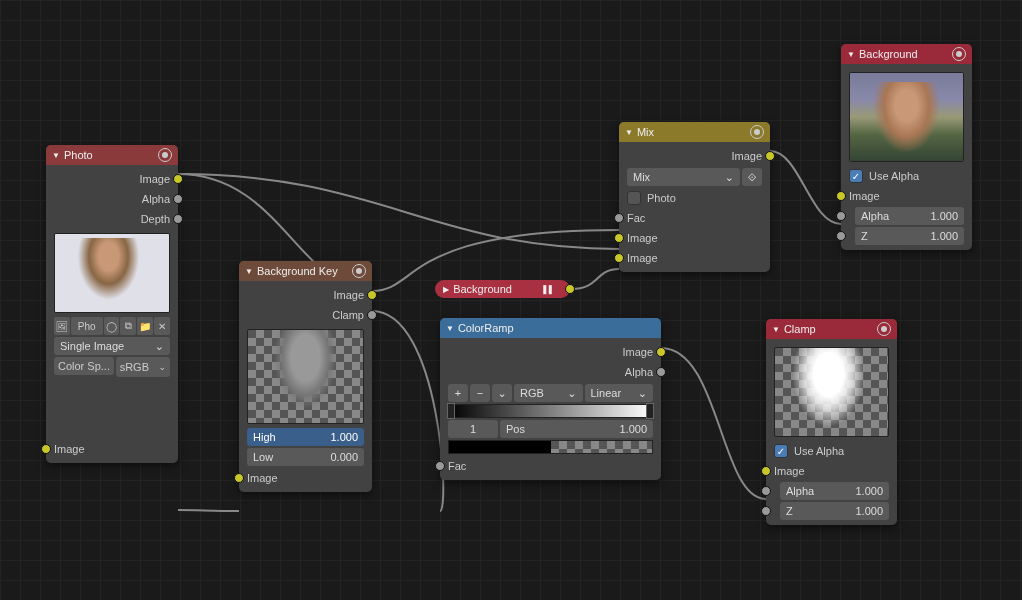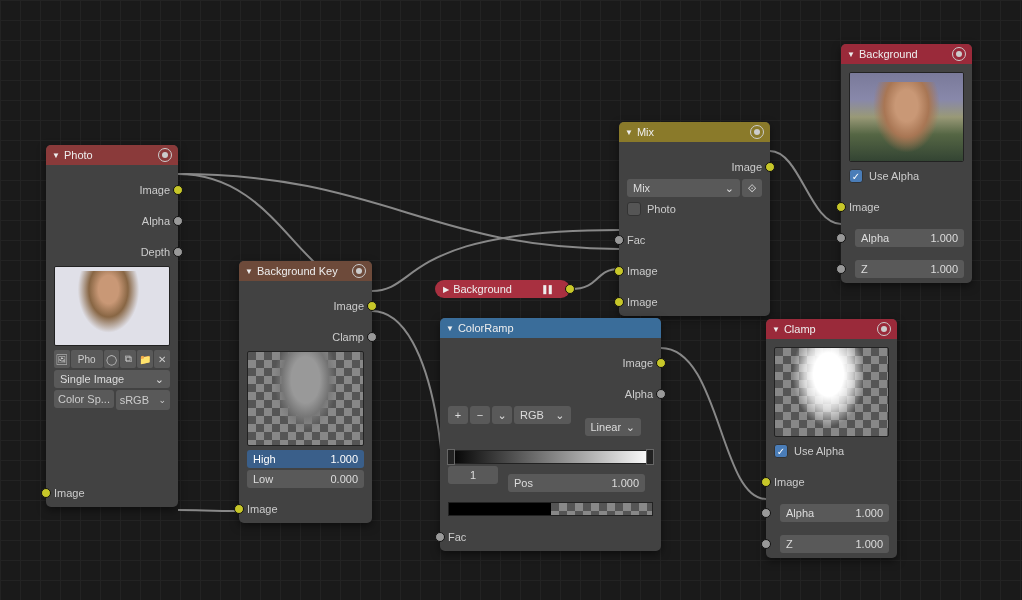--- a/index.html
+++ b/index.html
@@ -56,21 +56,20 @@
   
   .node-body { padding: 4px 0; position: relative; }
   
   .row {
     display: flex;
     align-items: center;
     height: 20px;
     padding: 0 8px;
     position: relative;
     font-size: 11px;
-    margin-top: 11px;
   }
   .row.out { justify-content: flex-end; text-align: right; }
   .row.in { justify-content: flex-start; }
   
   .socket {
     position: absolute;
     width: 10px;
     height: 10px;
     border-radius: 50%;
     border: 1px solid #111;
@@ -344,34 +343,34 @@
         <span class="socket out sock-gray"></span>
       </div>
     <div style="display:flex; gap:2px; margin:2px 8px">
       <div class="field" style="width:20px;margin:0;justify-content:center;padding:0">+</div>
       <div class="field" style="width:20px;margin:0;justify-content:center;padding:0">−</div>
       <div class="field" style="width:20px;margin:0;justify-content:center;padding:0">⌄</div>
       <div class="field split" style="flex:1;margin:0">
           <span>RGB</span>
           <span>⌄</span>
         </div>
-      <div class="field split" style="flex:1;margin:12px">
+      <div class="field split" style="flex:1;margin:0">
           <span>Linear</span>
           <span>⌄</span>
         </div>
     </div>
     <div class="ramp-bar">
       <div class="handle" style="left:-2px"></div>
       <div class="handle" style="right:-2px"></div>
     </div>
     <div style="display:flex; gap:2px; margin:2px 8px">
       <div class="field" style="width:50px;margin:0;justify-content:center">
           <span>1</span>
         </div>
-      <div class="field split" style="flex:1;margin:8px">
+      <div class="field split" style="flex:1;margin:0">
           <span>Pos</span>
           <span>1.000</span>
         </div>
     </div>
     <div class="ramp-alpha">
       <div class="ramp-alpha-inner"></div>
       <div class="ramp-alpha-check checker"></div>
     </div>
     <div class="row in">
         <span class="socket in sock-gray"></span>

